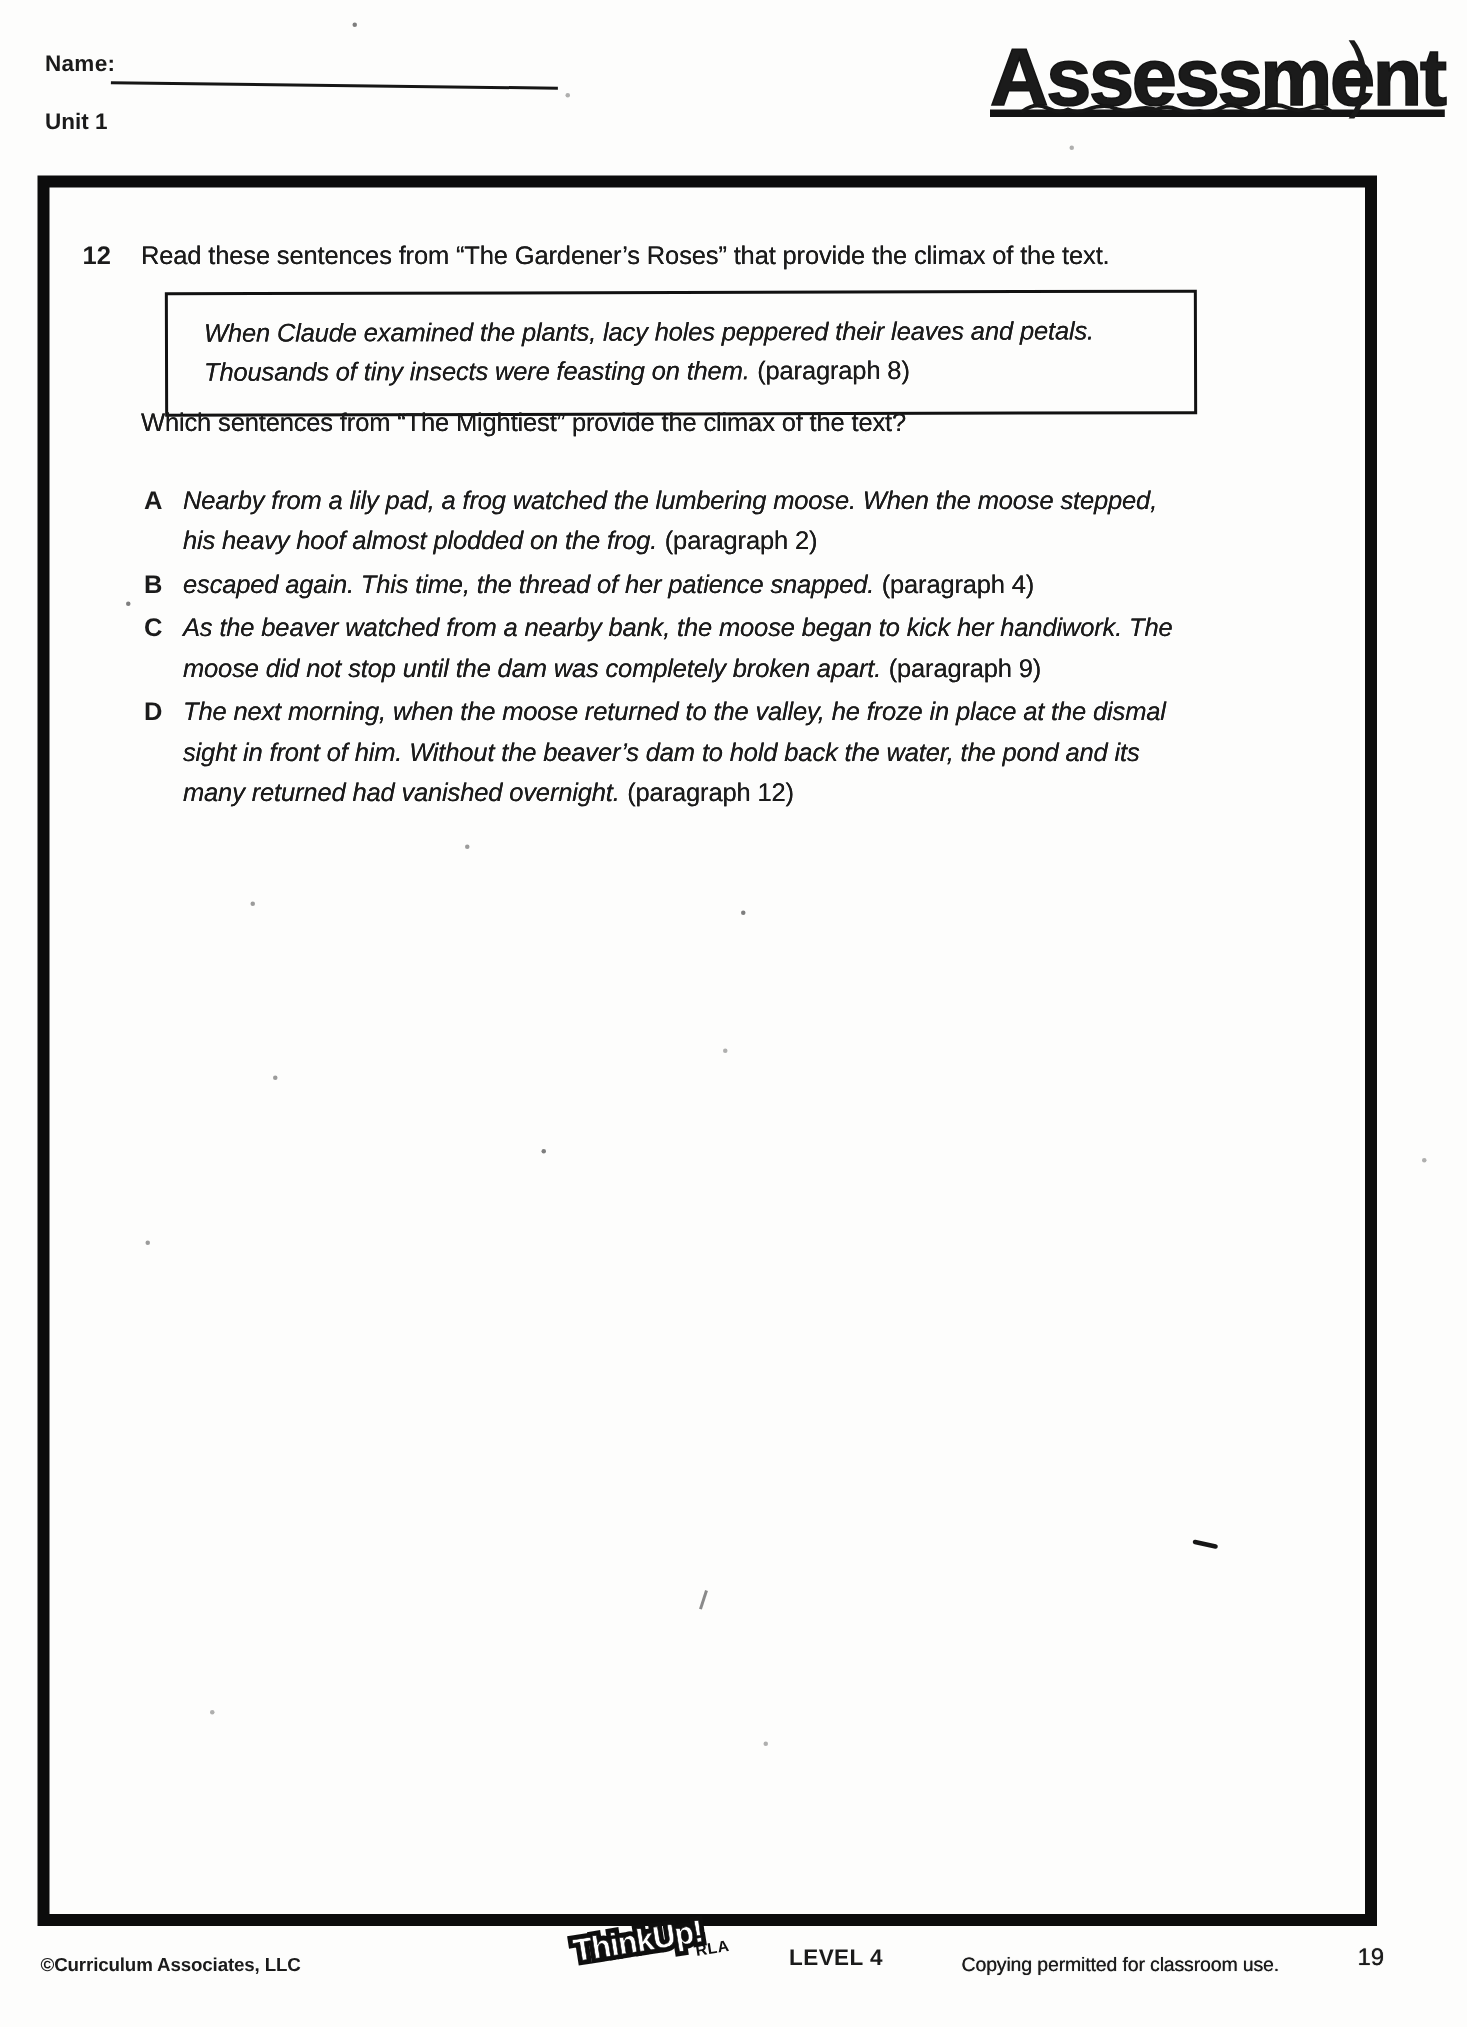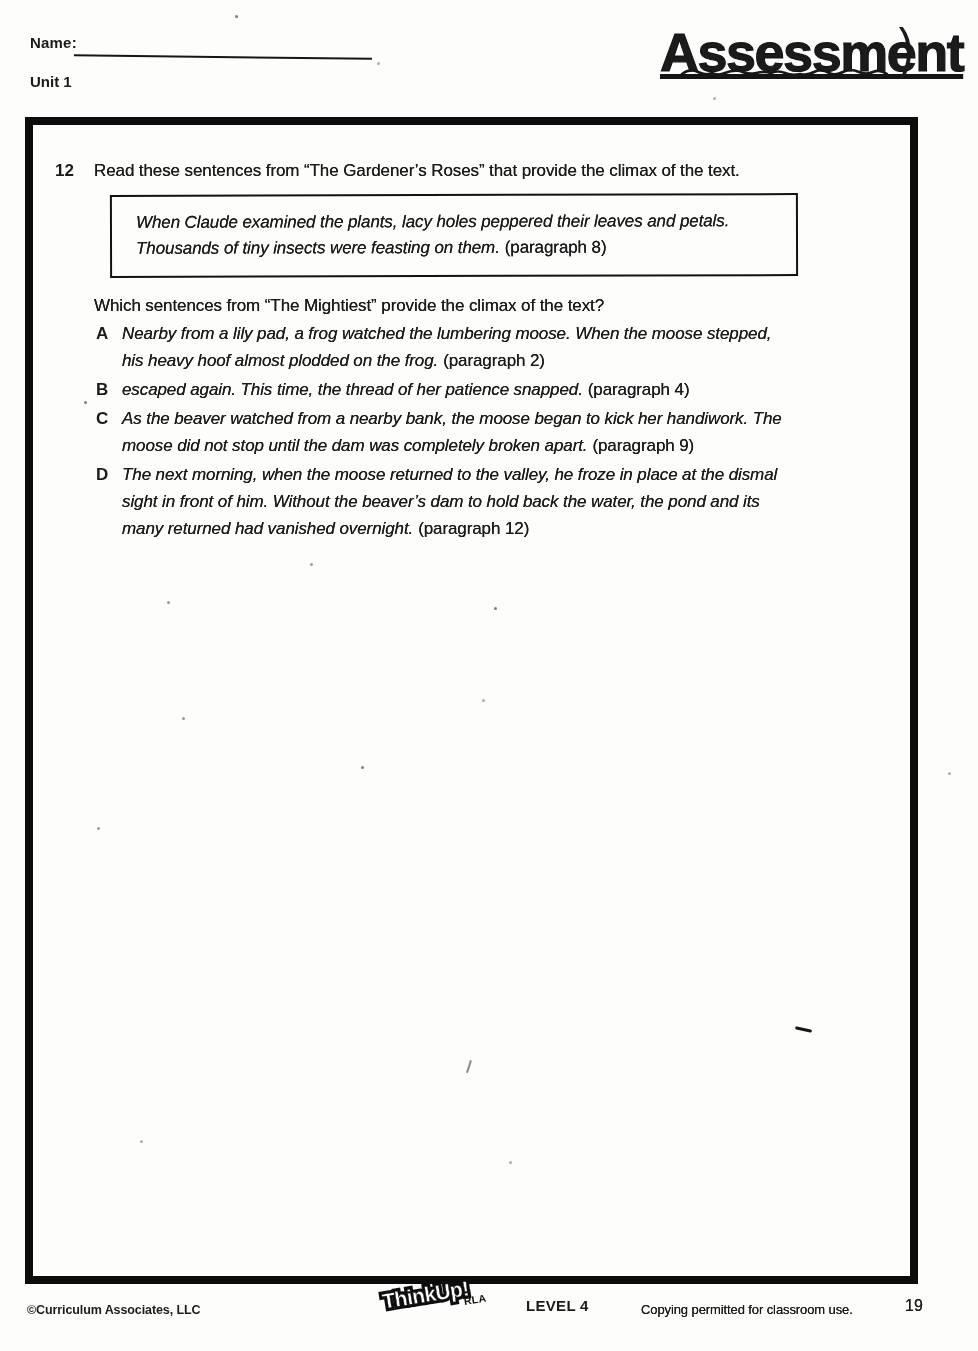--- a/index.html
+++ b/index.html
@@ -30,21 +30,21 @@
   .q-prompt{left:94px;top:161px;font-size:17px;letter-spacing:-.1px;
     white-space:nowrap;text-shadow:0 0 .35px #1b1b1b;}
 
   .quote-box{left:110px;top:194px;width:688px;box-sizing:border-box;
     border:2.4px solid #121212;padding:13px 16px 14px 24px;
     transform:rotate(-.15deg);}
   .quote-line{display:block;font-style:italic;font-size:17px;line-height:26px;
     letter-spacing:-.1px;text-shadow:0 0 .4px #1b1b1b;}
   .cite{font-style:normal;margin-left:5px;text-shadow:0 0 .3px #1b1b1b;}
 
-  .sub-prompt{left:94px;top:296px;font-size:17px;letter-spacing:-.1px;
+  .sub-prompt{left:94px;top:272px;font-size:17px;letter-spacing:-.1px;
     white-space:nowrap;text-shadow:0 0 .35px #1b1b1b;}
 
   .options{left:96px;top:320px;width:800px;}
   .opt{display:flex;margin-bottom:2px;}
   .opt-letter{width:26px;flex:0 0 26px;font-weight:700;font-size:17px;
     line-height:27px;}
   .opt-body{font-style:italic;font-size:17px;line-height:27px;
     letter-spacing:-.1px;text-shadow:0 0 .4px #1b1b1b;}
   .opt-line{display:block;white-space:nowrap;}
 

